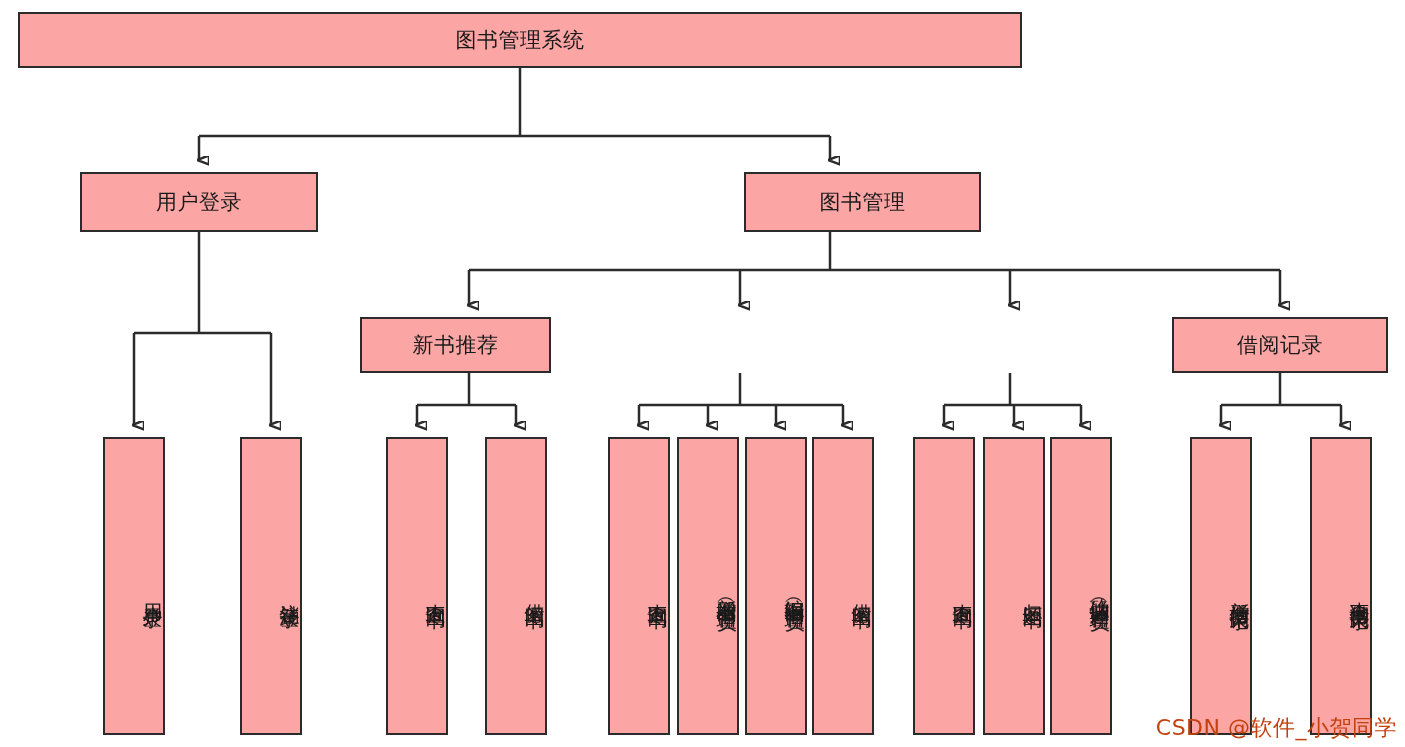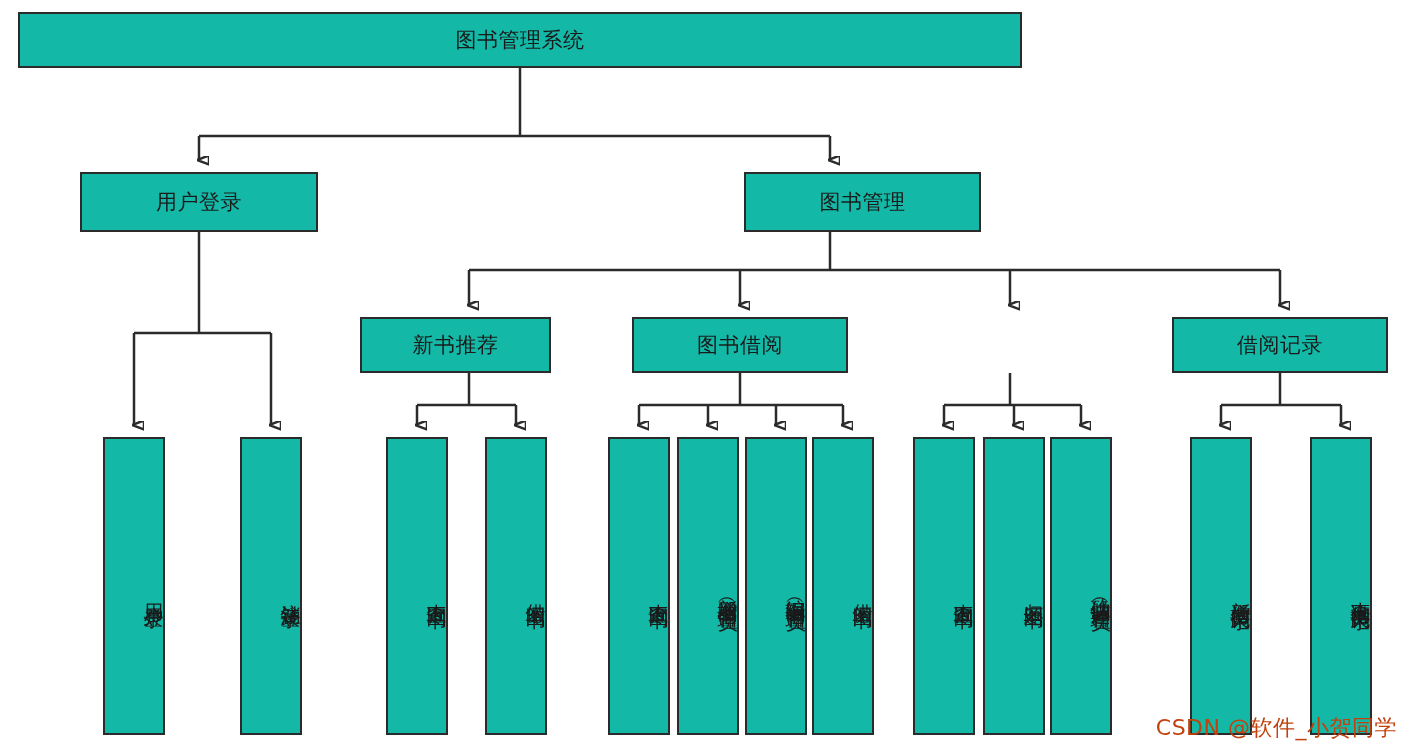--- a/index.html
+++ b/index.html
@@ -14,26 +14,25 @@
     position: relative;
     width: 1405px;
     height: 747px;
     background: #ffffff;
     overflow: hidden;
   }
   .node {
     position: absolute;
     box-sizing: border-box;
     border: 2.5px solid #2b2b2b;
-    background: #14b8a6;
+    background: #fca5a5;
     display: flex;
     align-items: center;
     justify-content: center;
     color: #1a1a1a;
-    font-family: Liberation Mono, monospace;
   }
   .node.horizontal {
     font-size: 21px;
     letter-spacing: 0.5px;
   }
   .node.vertical {
     writing-mode: vertical-rl;
     text-orientation: upright;
     font-size: 20px;
     letter-spacing: 2px;
@@ -133,23 +132,20 @@
   <div class="node horizontal" style="left:80px; top:172px; width:238px; height:60px;">
     <span>用户登录</span>
   </div>
   <div class="node horizontal" style="left:712px; top:172px; width:237px; height:60px;margin-left:32px;">
     <span>图书管理</span>
   </div>
 
   <div class="node horizontal" style="left:360px; top:317px; width:191px; height:56px;">
     <span>新书推荐</span>
   </div>
-  <div class="node horizontal" style="left:632px; top:317px; width:216px; height:56px;">
-    <span>图书借阅</span>
-  </div>
   <div class="node horizontal" style="left:1172px; top:317px; width:216px; height:56px;">
     <span>借阅记录</span>
   </div>
 
   <div class="node vertical" style="left:103px; top:437px; width:62px; height:298px;">
     <span class="vtext">用户登录</span>
   </div>
   <div class="node vertical" style="left:240px; top:437px; width:62px; height:298px;">
     <span class="vtext">注销登录</span>
   </div>

